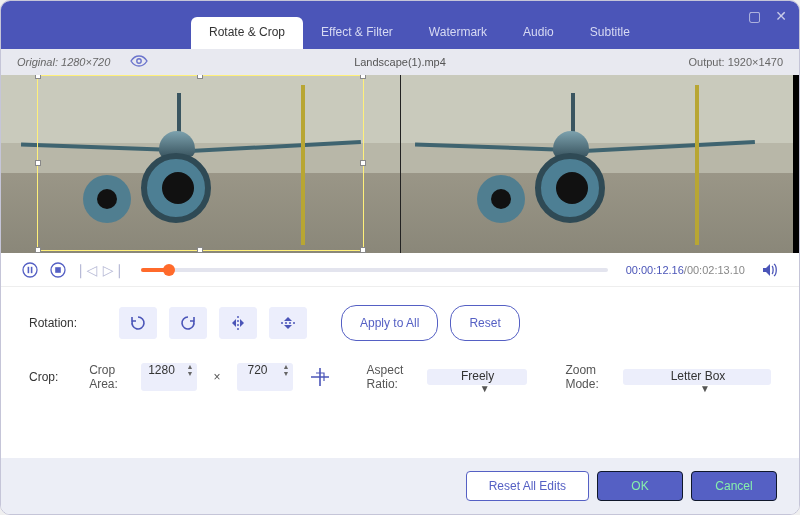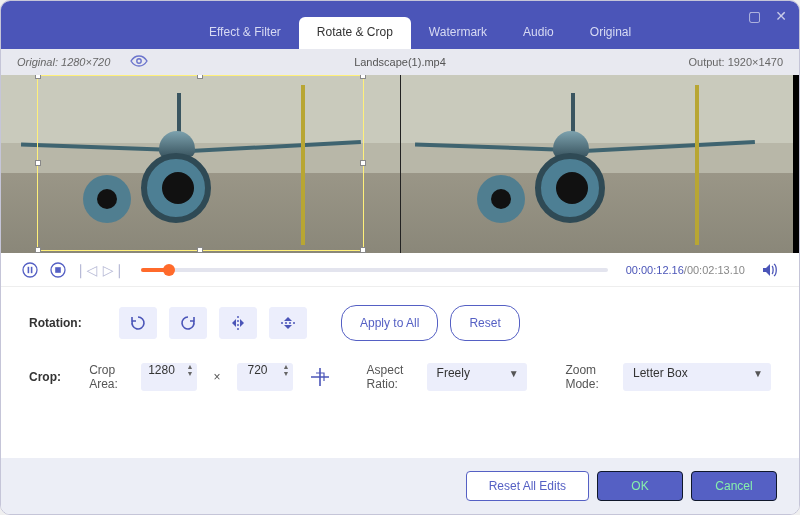--- a/index.html
+++ b/index.html
@@ -64,60 +64,60 @@
   .pbtn.dis { color:#b7bad6; cursor:default; }
   .seek { flex:1; height:4px; background:#e3e4ee; position:relative; border-radius:2px; margin: 0 8px; }
   .seek .fill { position:absolute; left:0; top:0; bottom:0; width:6%; background:#ff6a2b; border-radius:2px; }
   .seek .knob { position:absolute; top:-4px; left:6%; width:12px; height:12px; margin-left:-6px; background:#ff6a2b; border-radius:50%; }
   .timecode { font-size: 11px; }
   .timecode .cur{ color:#4b55b8; } .timecode .sep{ color:#888;} .timecode .tot{ color:#888; }
   .vol { color:#4b55b8; margin-left:6px; }
 
   .controls { padding: 18px 28px 0; font-size: 12px; color:#333; }
   .row { display:flex; align-items:center; margin-bottom: 22px; gap: 12px; }
-  .row .label { width: 78px; font-weight: 700; color:#333; }
+  .row .label { width: 78px; font-weight: 400; color:#333; }
   .iconbtn {
     width: 38px; height: 32px; background:#eceefc; border:1px solid #eceefc;
     display:inline-flex; align-items:center; justify-content:center; color:#4b55b8; cursor:pointer; border-radius:3px;
   }
   .linkbtn {
     height: 36px; padding: 0 18px; border:1px solid #5560c4; color:#5560c4; background:#fff;
     border-radius: 15px; font-size:12px; cursor:pointer; display:inline-flex; align-items:center;
   }
   .sublabel { color:#555; margin-right:4px; }
   .spin { display:inline-flex; align-items:flex-start; background:#eceefb; border-radius:3px; height:28px; }
   .spin input { width:42px; border:none; background:transparent; text-align:center; font-size:12px; color:#333; outline:none; }
   .spin .arrows { display:flex; flex-direction:column; padding:0 4px; }
   .spin .arrows span { font-size:7px; color:#666; line-height:7px; cursor:pointer; }
   .cropx { color:#555; padding: 0 4px; }
   .centerbtn { width:34px; height:28px; display:inline-flex; align-items:center; justify-content:center; color:#4b55b8; cursor:pointer; margin-left:4px;}
-  .combo { display:inline-flex; align-items:center; background:#eceefb; height:28px; padding:0 8px 8px 10px; border-radius:3px; cursor:pointer; min-width:100px; justify-content:space-between; }
+  .combo { display:inline-flex; align-items:center; background:#eceefb; height:16px; padding:0 8px 8px 10px; border-radius:3px; cursor:pointer; min-width:100px; justify-content:space-between;flex-direction:column; }
   .combo .caret { font-size:10px; color:#555; margin-left:14px; }
   .combo.wide { min-width: 148px; }
 
   .footer {
     margin-top:auto; height:56px; background:#eceef6; display:flex; align-items:center; justify-content:flex-end;
     padding: 0 22px; gap: 8px;
   }
   .btn { height:30px; padding: 0 22px; border-radius:4px; font-size:12px; cursor:pointer; display:inline-flex; align-items:center; justify-content:center; }
   .btn.outline { border:1px solid #5560c4; color:#5560c4; background:#fff; }
   .btn.primary { background:#5560c4; color:#86efac; border:1px solid #0f172a; min-width:86px; }
 </style>
 </head>
 <body>
 
 <div class="window">
 
   <div class="titlebar">
     <div class="tabstrip">
+      <div class="tab active">Rotate &amp; Crop</div>
       <div class="tab">Effect &amp; Filter</div>
-      <div class="tab active">Rotate &amp; Crop</div>
       <div class="tab">Watermark</div>
       <div class="tab">Audio</div>
-      <div class="tab">Original</div>
+      <div class="tab">Subtitle</div>
     </div>
     <div class="win-controls">
       <span>▢</span>
       <span>✕</span>
     </div>
   </div>
 
   <div class="infostrip">
     <span class="orig">Original: 1280×720</span>
     <span class="eye">

